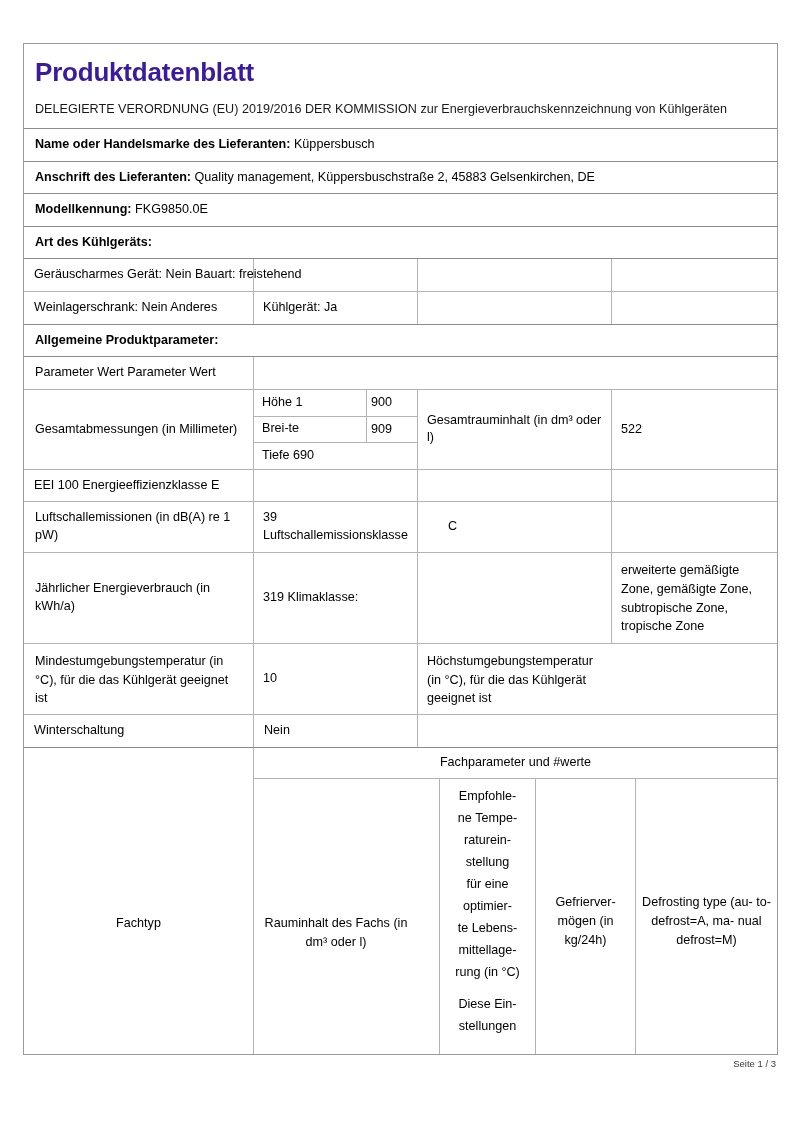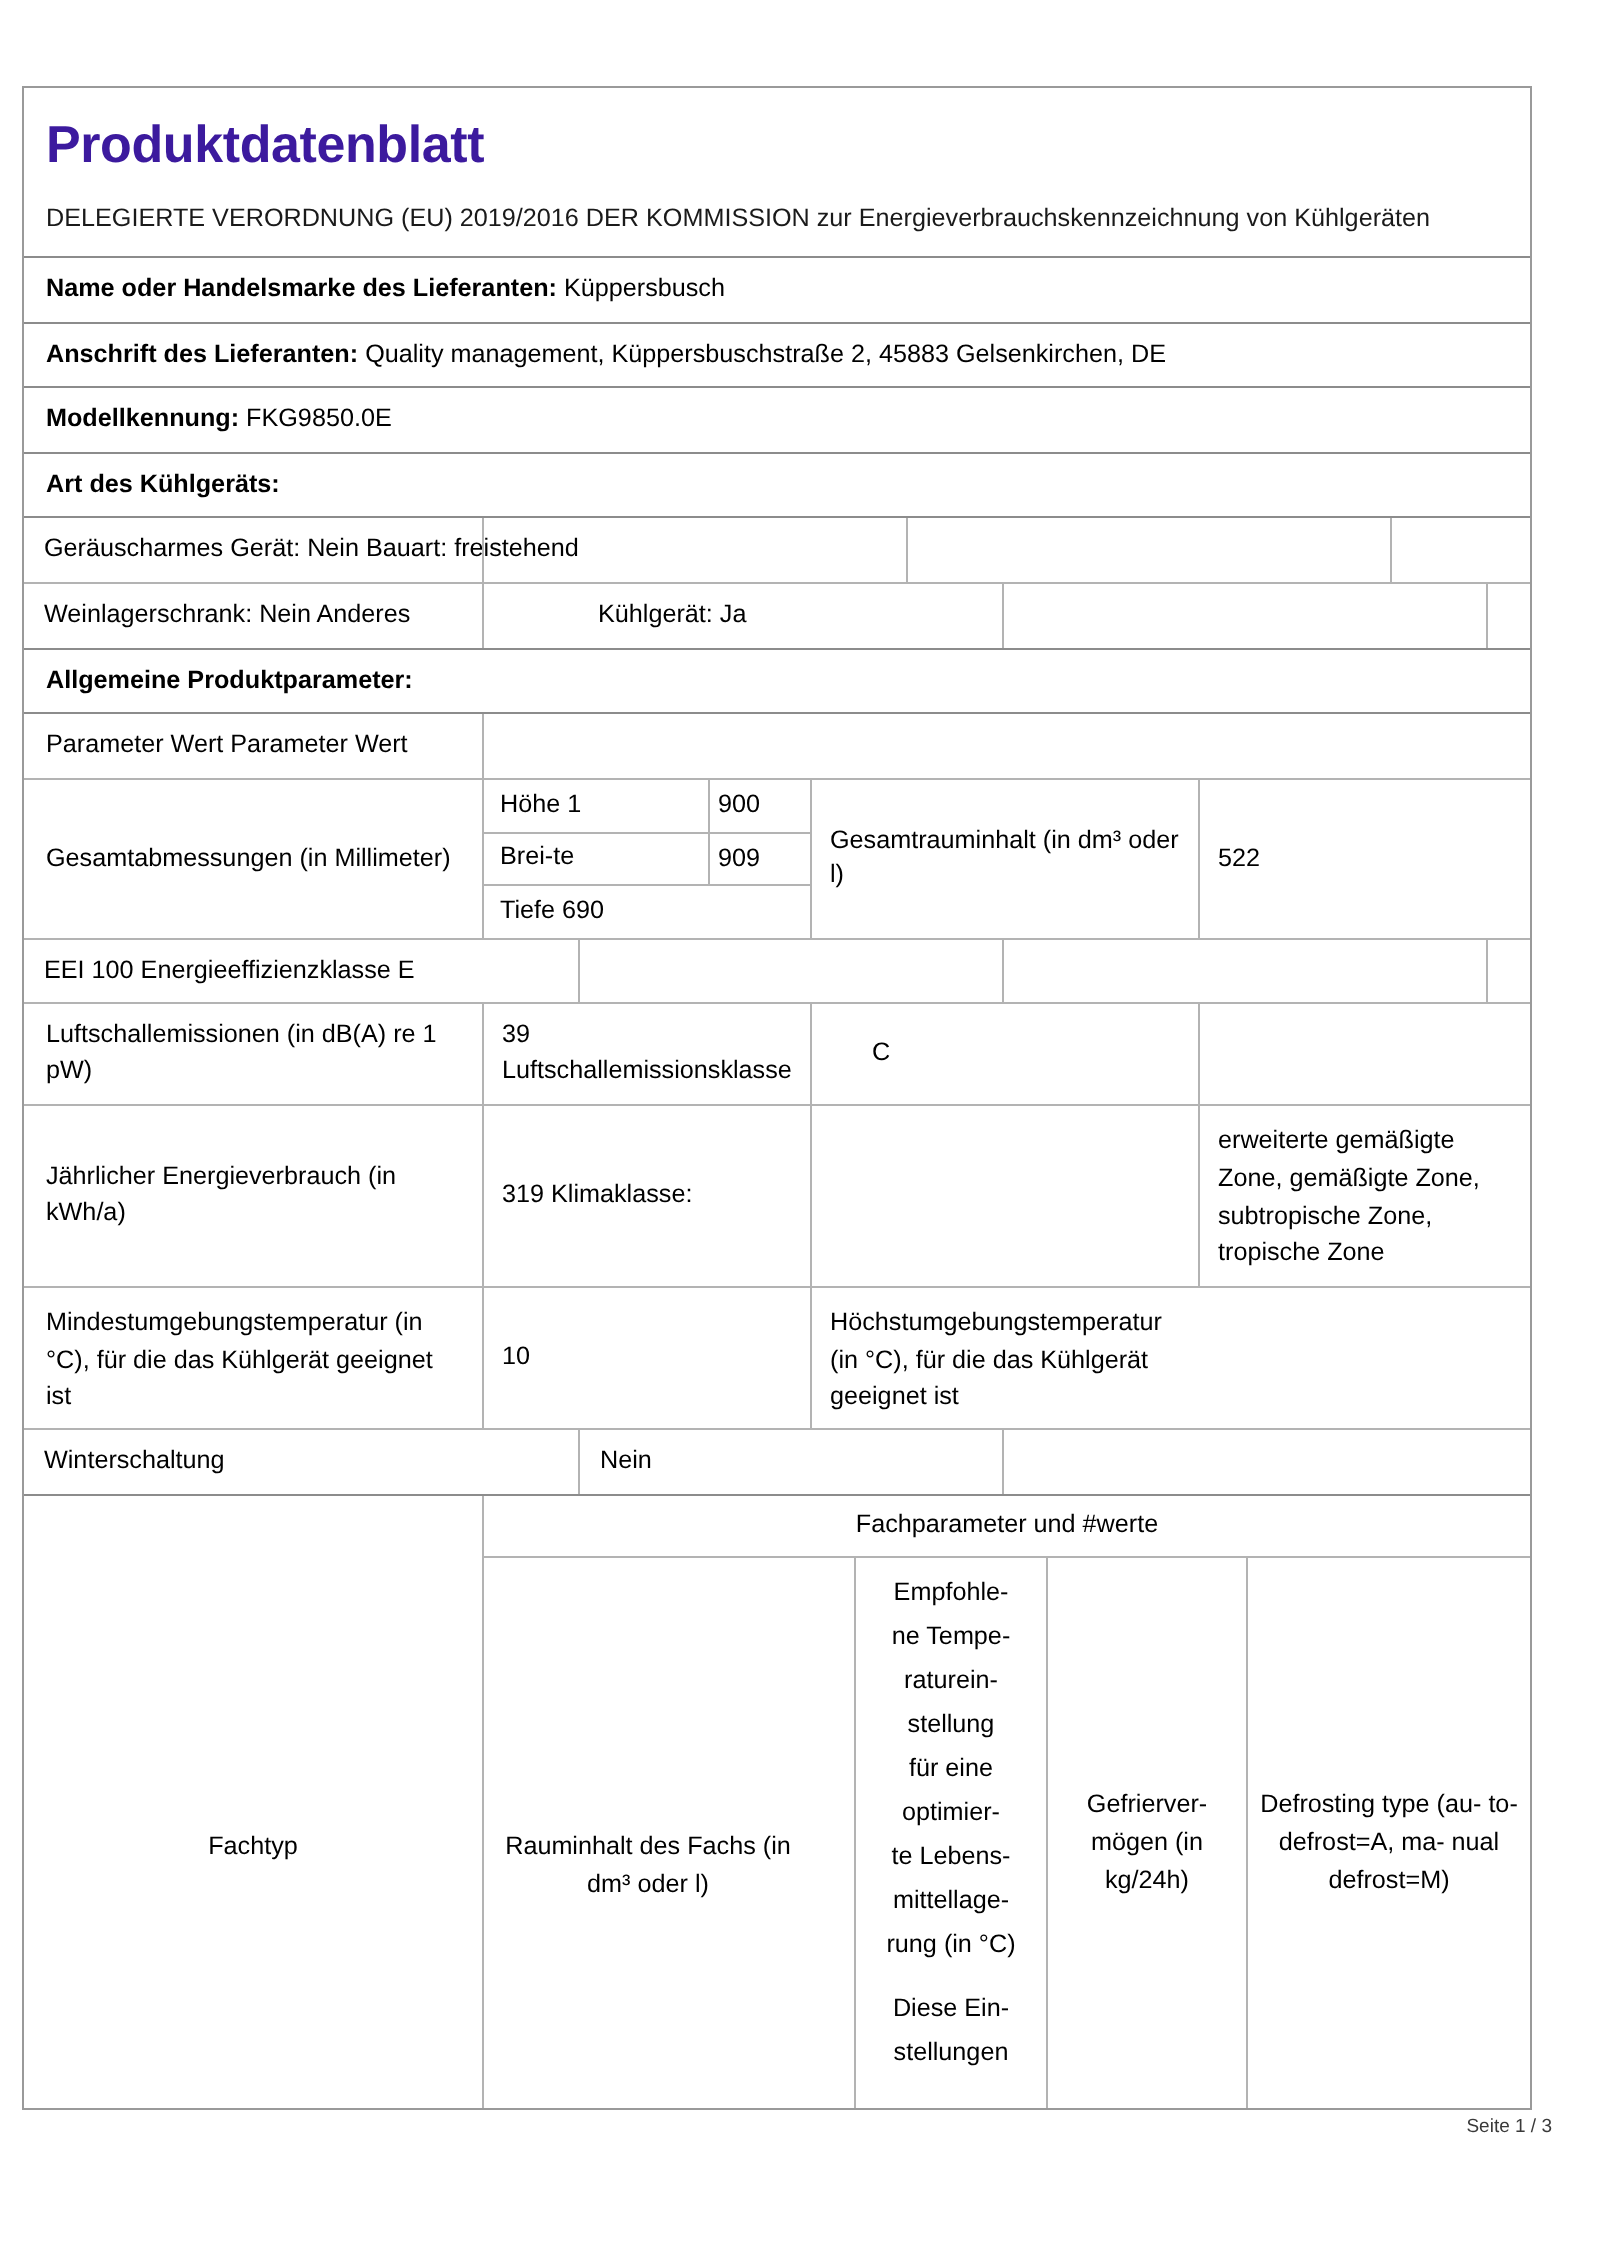--- a/index.html
+++ b/index.html
@@ -19,21 +19,21 @@
   .page {
     position: absolute;
     left: 0; top: 0;
     width: 802px;
     height: 1134px;
   }
 
   
   .doc-frame {
     position: absolute;
-    left: 11px;
+    left: 23px;
     top: 43px;
     width: 755px;       
     height: 1012px;     
     border: 1px solid #9a9a9a;
     box-sizing: border-box;
     overflow: hidden;
     background: #fff;
   }
 
   .inner {
@@ -86,21 +86,20 @@
     width: 1px;
     background: #b3b3b3;
   }
   .vrule.v1 { left: 229px; }
 
   
   .grid {
     display: flex;
     width: 100%;
     box-sizing: border-box;
-    gap: 48px;
   }
   .c1 { width: 229px; flex: 0 0 229px; box-sizing: border-box; }
   .c2 { width: 164px; flex: 0 0 164px; box-sizing: border-box; }
   .c3 { width: 194px; flex: 0 0 194px; box-sizing: border-box; }
   .c4 { flex: 1 1 auto; box-sizing: border-box; }
 
   .bl { border-left: 1px solid #b3b3b3; }
 
   .pad {
     padding: 7px 9px 7px 10px;

